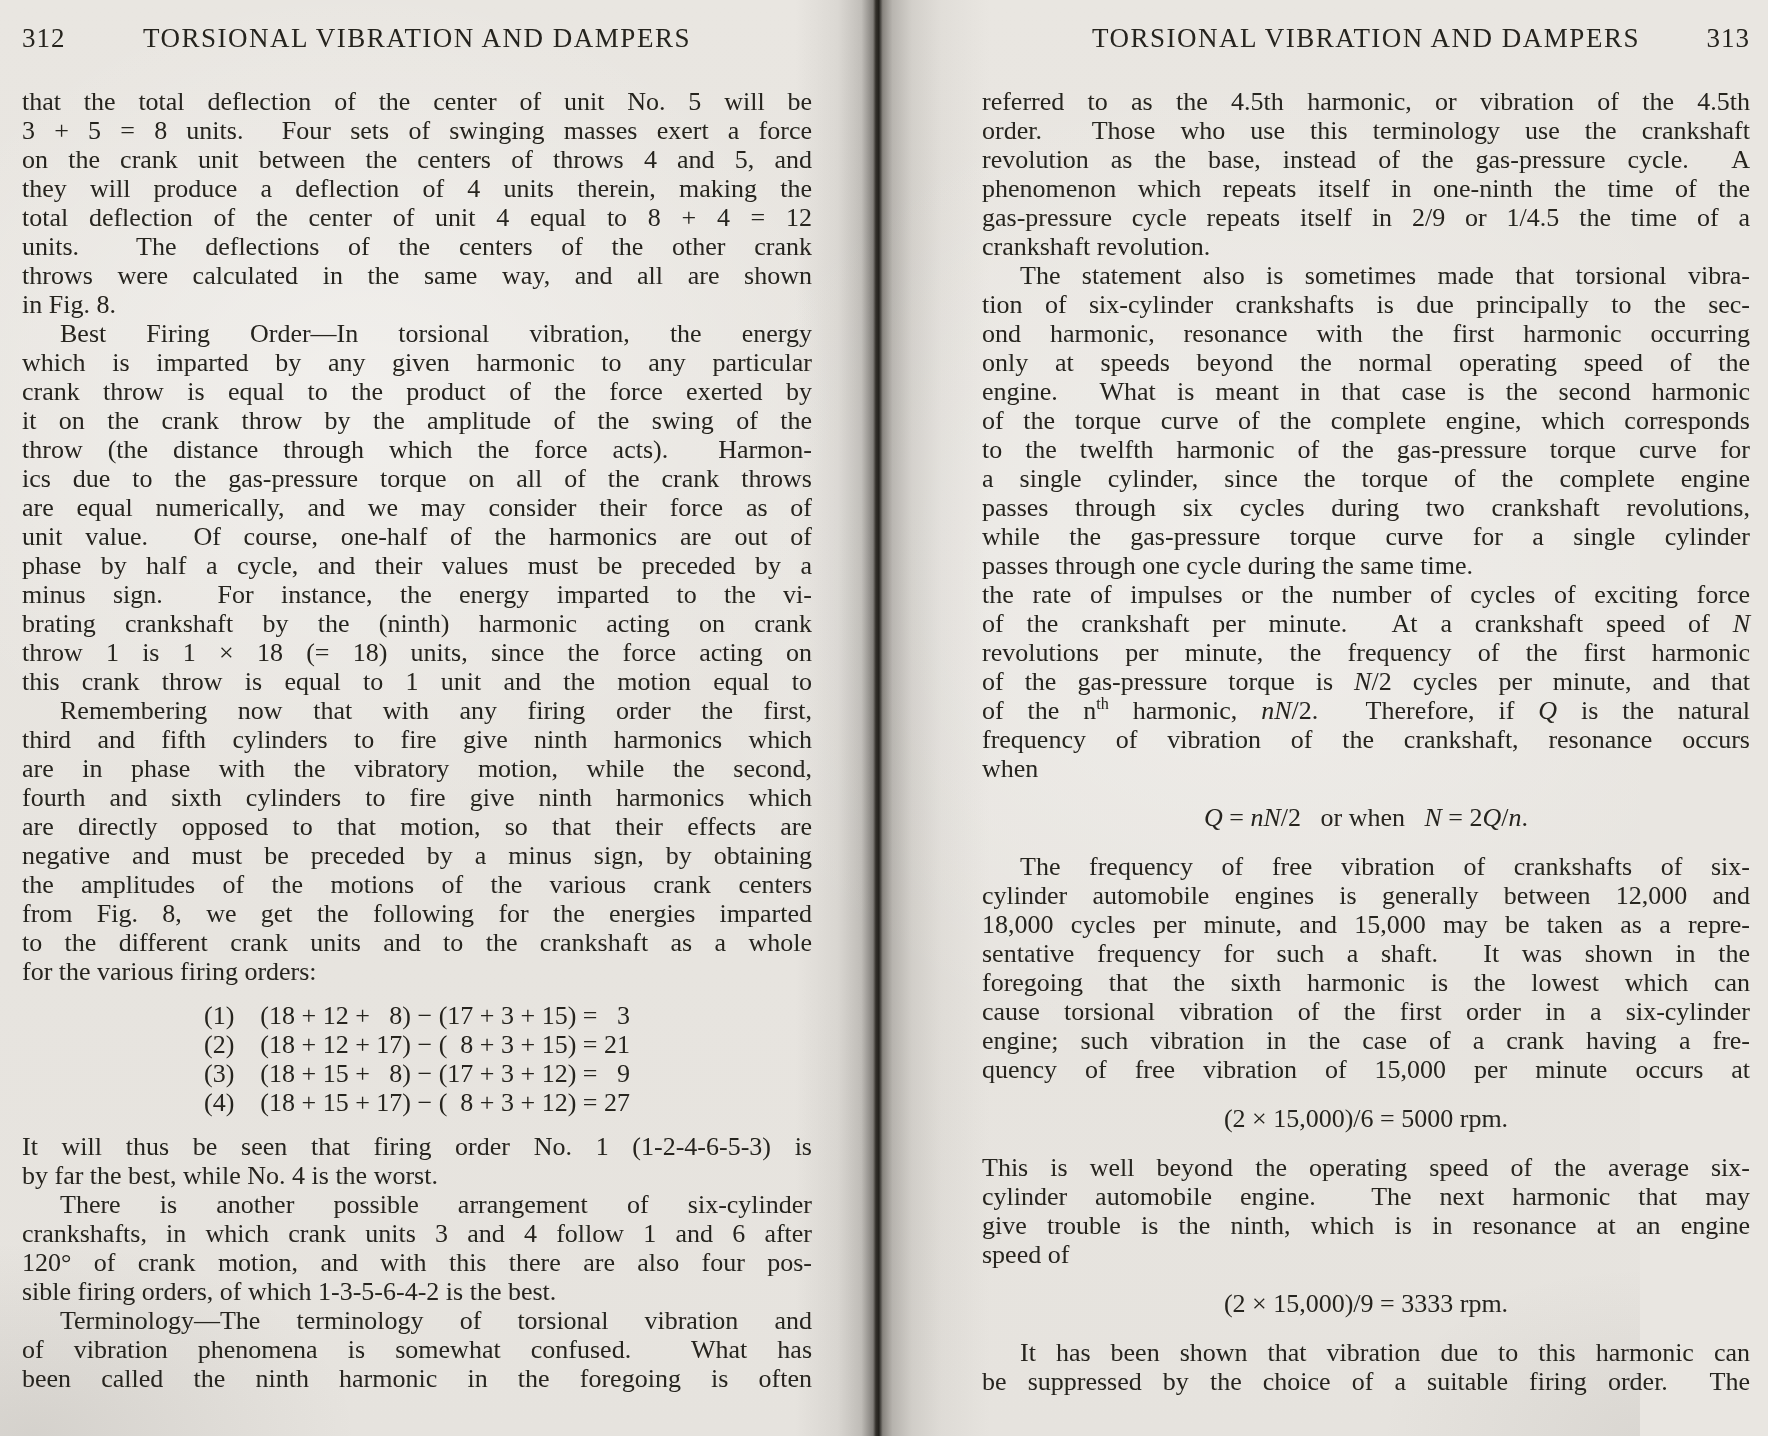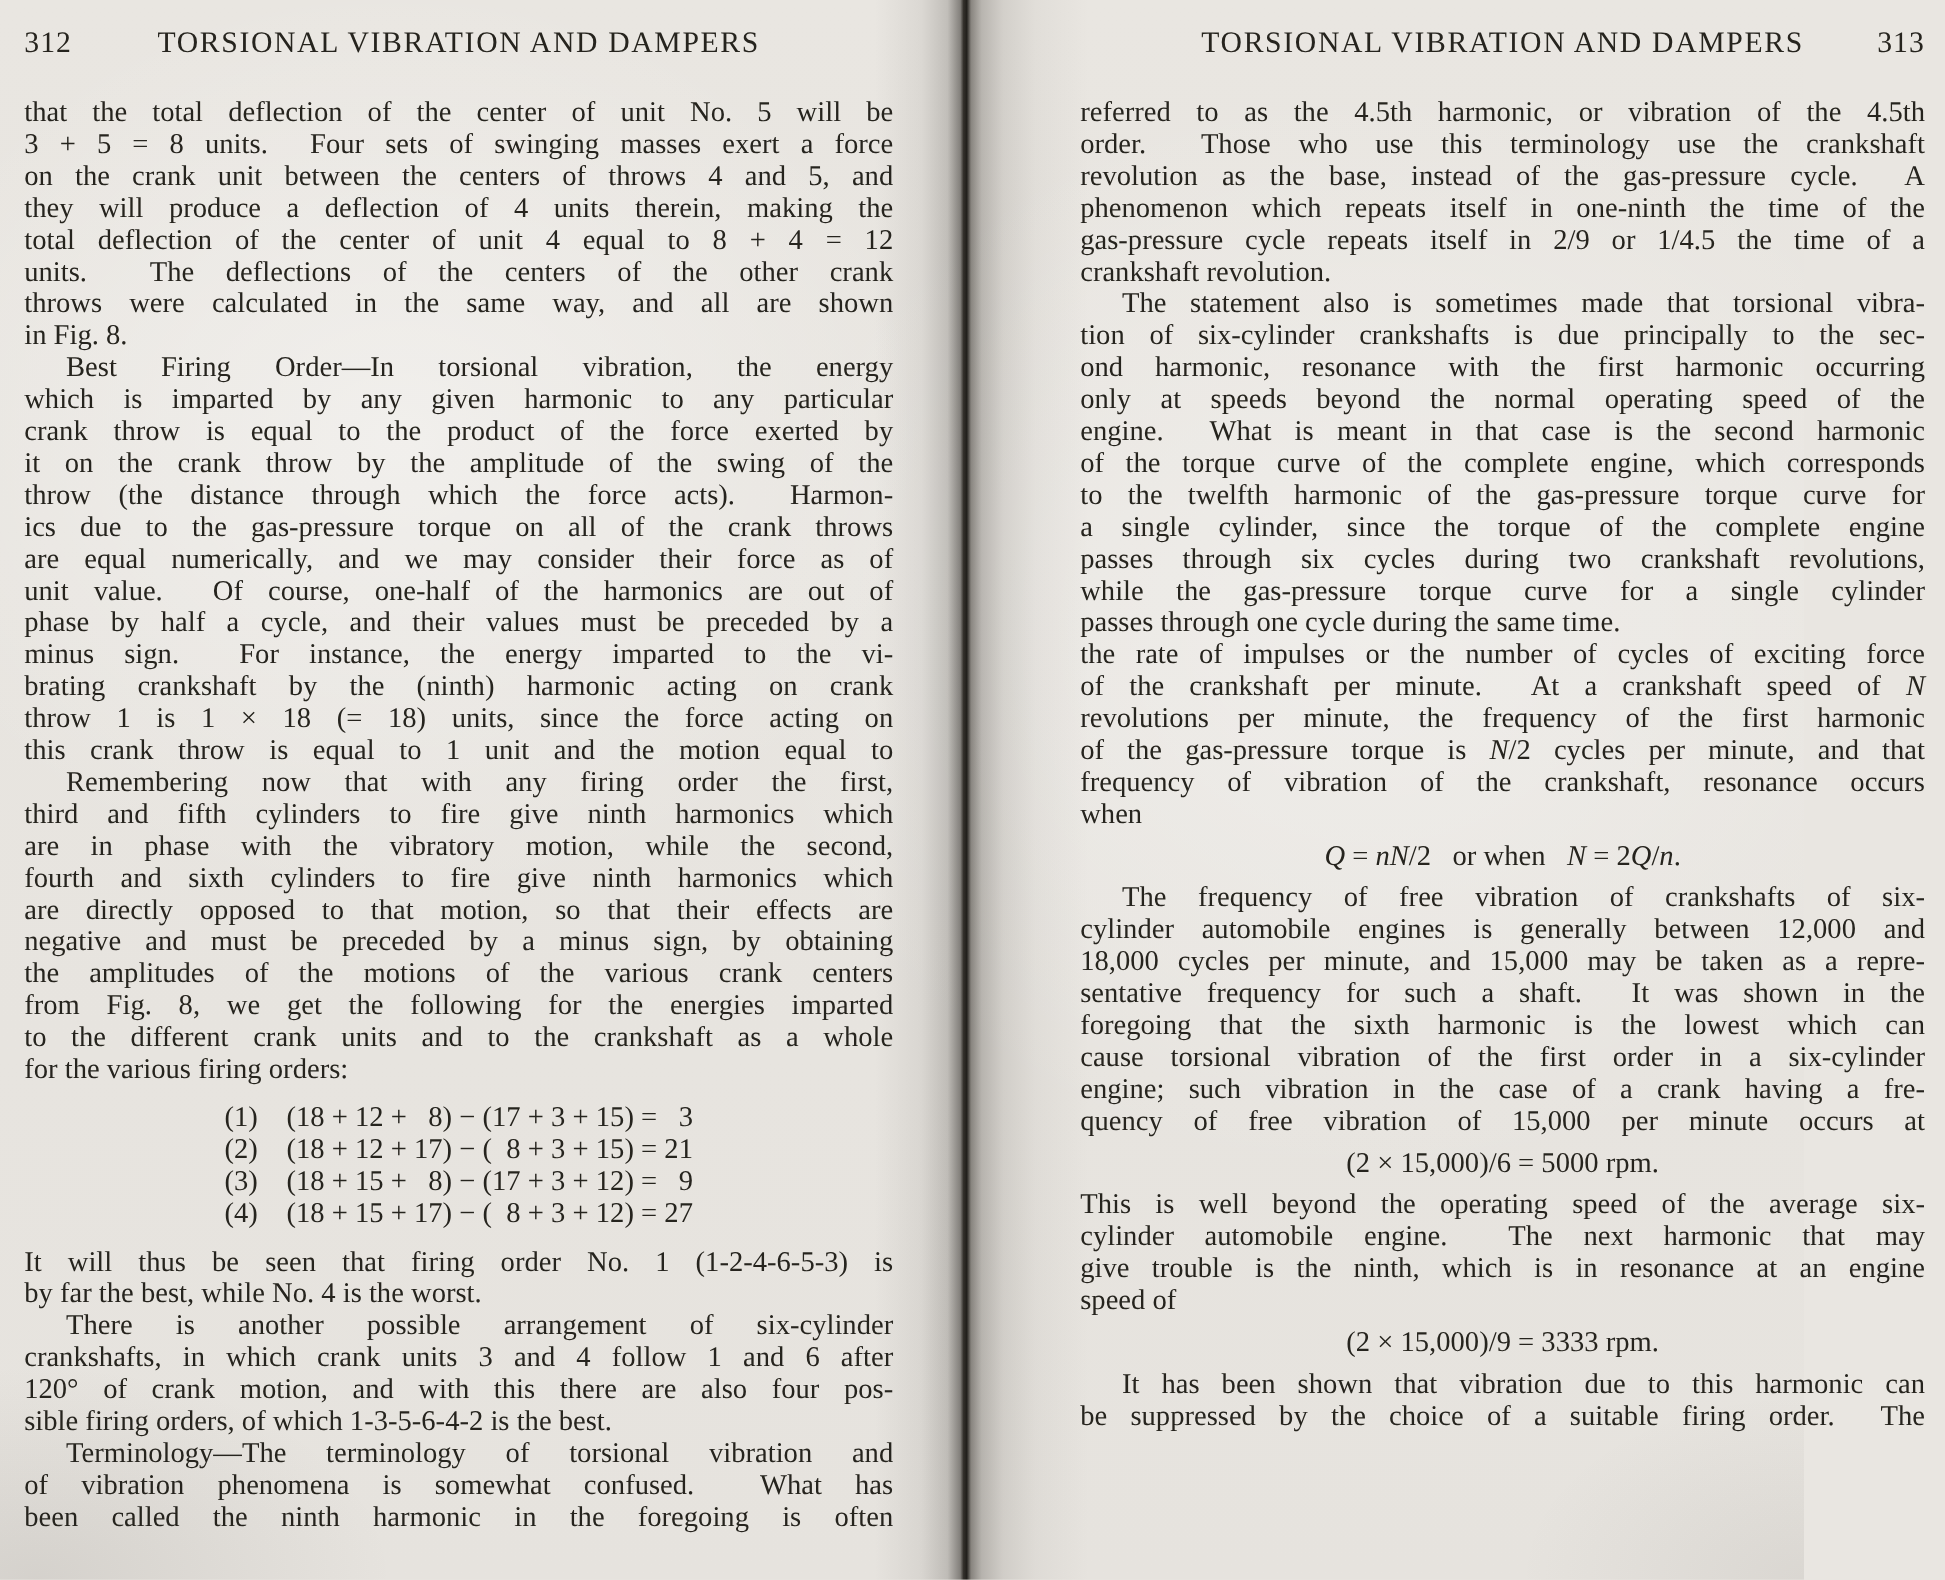--- a/index.html
+++ b/index.html
@@ -55,21 +55,21 @@
   .running-head .title { flex: 1 1 auto; text-align: center; letter-spacing: 1.5px; }
   .body-col { font-size: 26px; line-height: 29px; }
   .para { margin: 0; }
   .line {
     text-align: justify;
     text-align-last: justify;
     min-height: 29px;
   }
   .line.end { text-align-last: left; }
   .line.indent { text-indent: 38px; }
-  .display { text-align: center; margin: 9px 0; }
+  .display { text-align: center; margin: 20px 0; }
   .display.multi { margin: 15px 0; }
   .eqline { white-space: pre; min-height: 29px; }
   .b { font-weight: normal; margin-top: 46px; }
   .i { font-style: italic; }
   .sup { vertical-align: super; font-size: 0.62em; line-height: 0; }
 </style>
 </head>
 <body>
 
 <div class="spread">
@@ -170,20 +170,21 @@
           <div class="line"><span>a single cylinder, since the torque of the complete engine</span></div>
           <div class="line"><span>passes through six cycles during two crankshaft revolutions,</span></div>
           <div class="line"><span>while the gas-pressure torque curve for a single cylinder</span></div>
           <div class="line end"><span>passes through one cycle during the same time.</span></div>
         </div>
         <div class="para">
           <div class="line"><span>the rate of impulses or the number of cycles of exciting force</span></div>
           <div class="line"><span>of the crankshaft per minute.&nbsp; At a crankshaft speed of </span><span class="i">N</span></div>
           <div class="line"><span>revolutions per minute, the frequency of the first harmonic</span></div>
           <div class="line"><span>of the gas-pressure torque is </span><span class="i">N</span><span>/2 cycles per minute, and that</span></div>
+          <div class="line"><span>of the n</span><span class="sup">th</span><span> harmonic, </span><span class="i">nN</span><span>/2.&nbsp; Therefore, if </span><span class="i">Q</span><span> is the natural</span></div>
           <div class="line"><span>frequency of vibration of the crankshaft, resonance occurs</span></div>
           <div class="line end"><span>when</span></div>
         </div>
         <div class="display">
           <div class="eqline"><span class="i">Q</span><span> = </span><span class="i">nN</span><span>/2  or when  </span><span class="i">N</span><span> = 2</span><span class="i">Q</span><span>/</span><span class="i">n</span><span>.</span></div>
         </div>
         <div class="para">
           <div class="line indent"><span>The frequency of free vibration of crankshafts of six-</span></div>
           <div class="line"><span>cylinder automobile engines is generally between 12,000 and</span></div>
           <div class="line"><span>18,000 cycles per minute, and 15,000 may be taken as a repre-</span></div>

